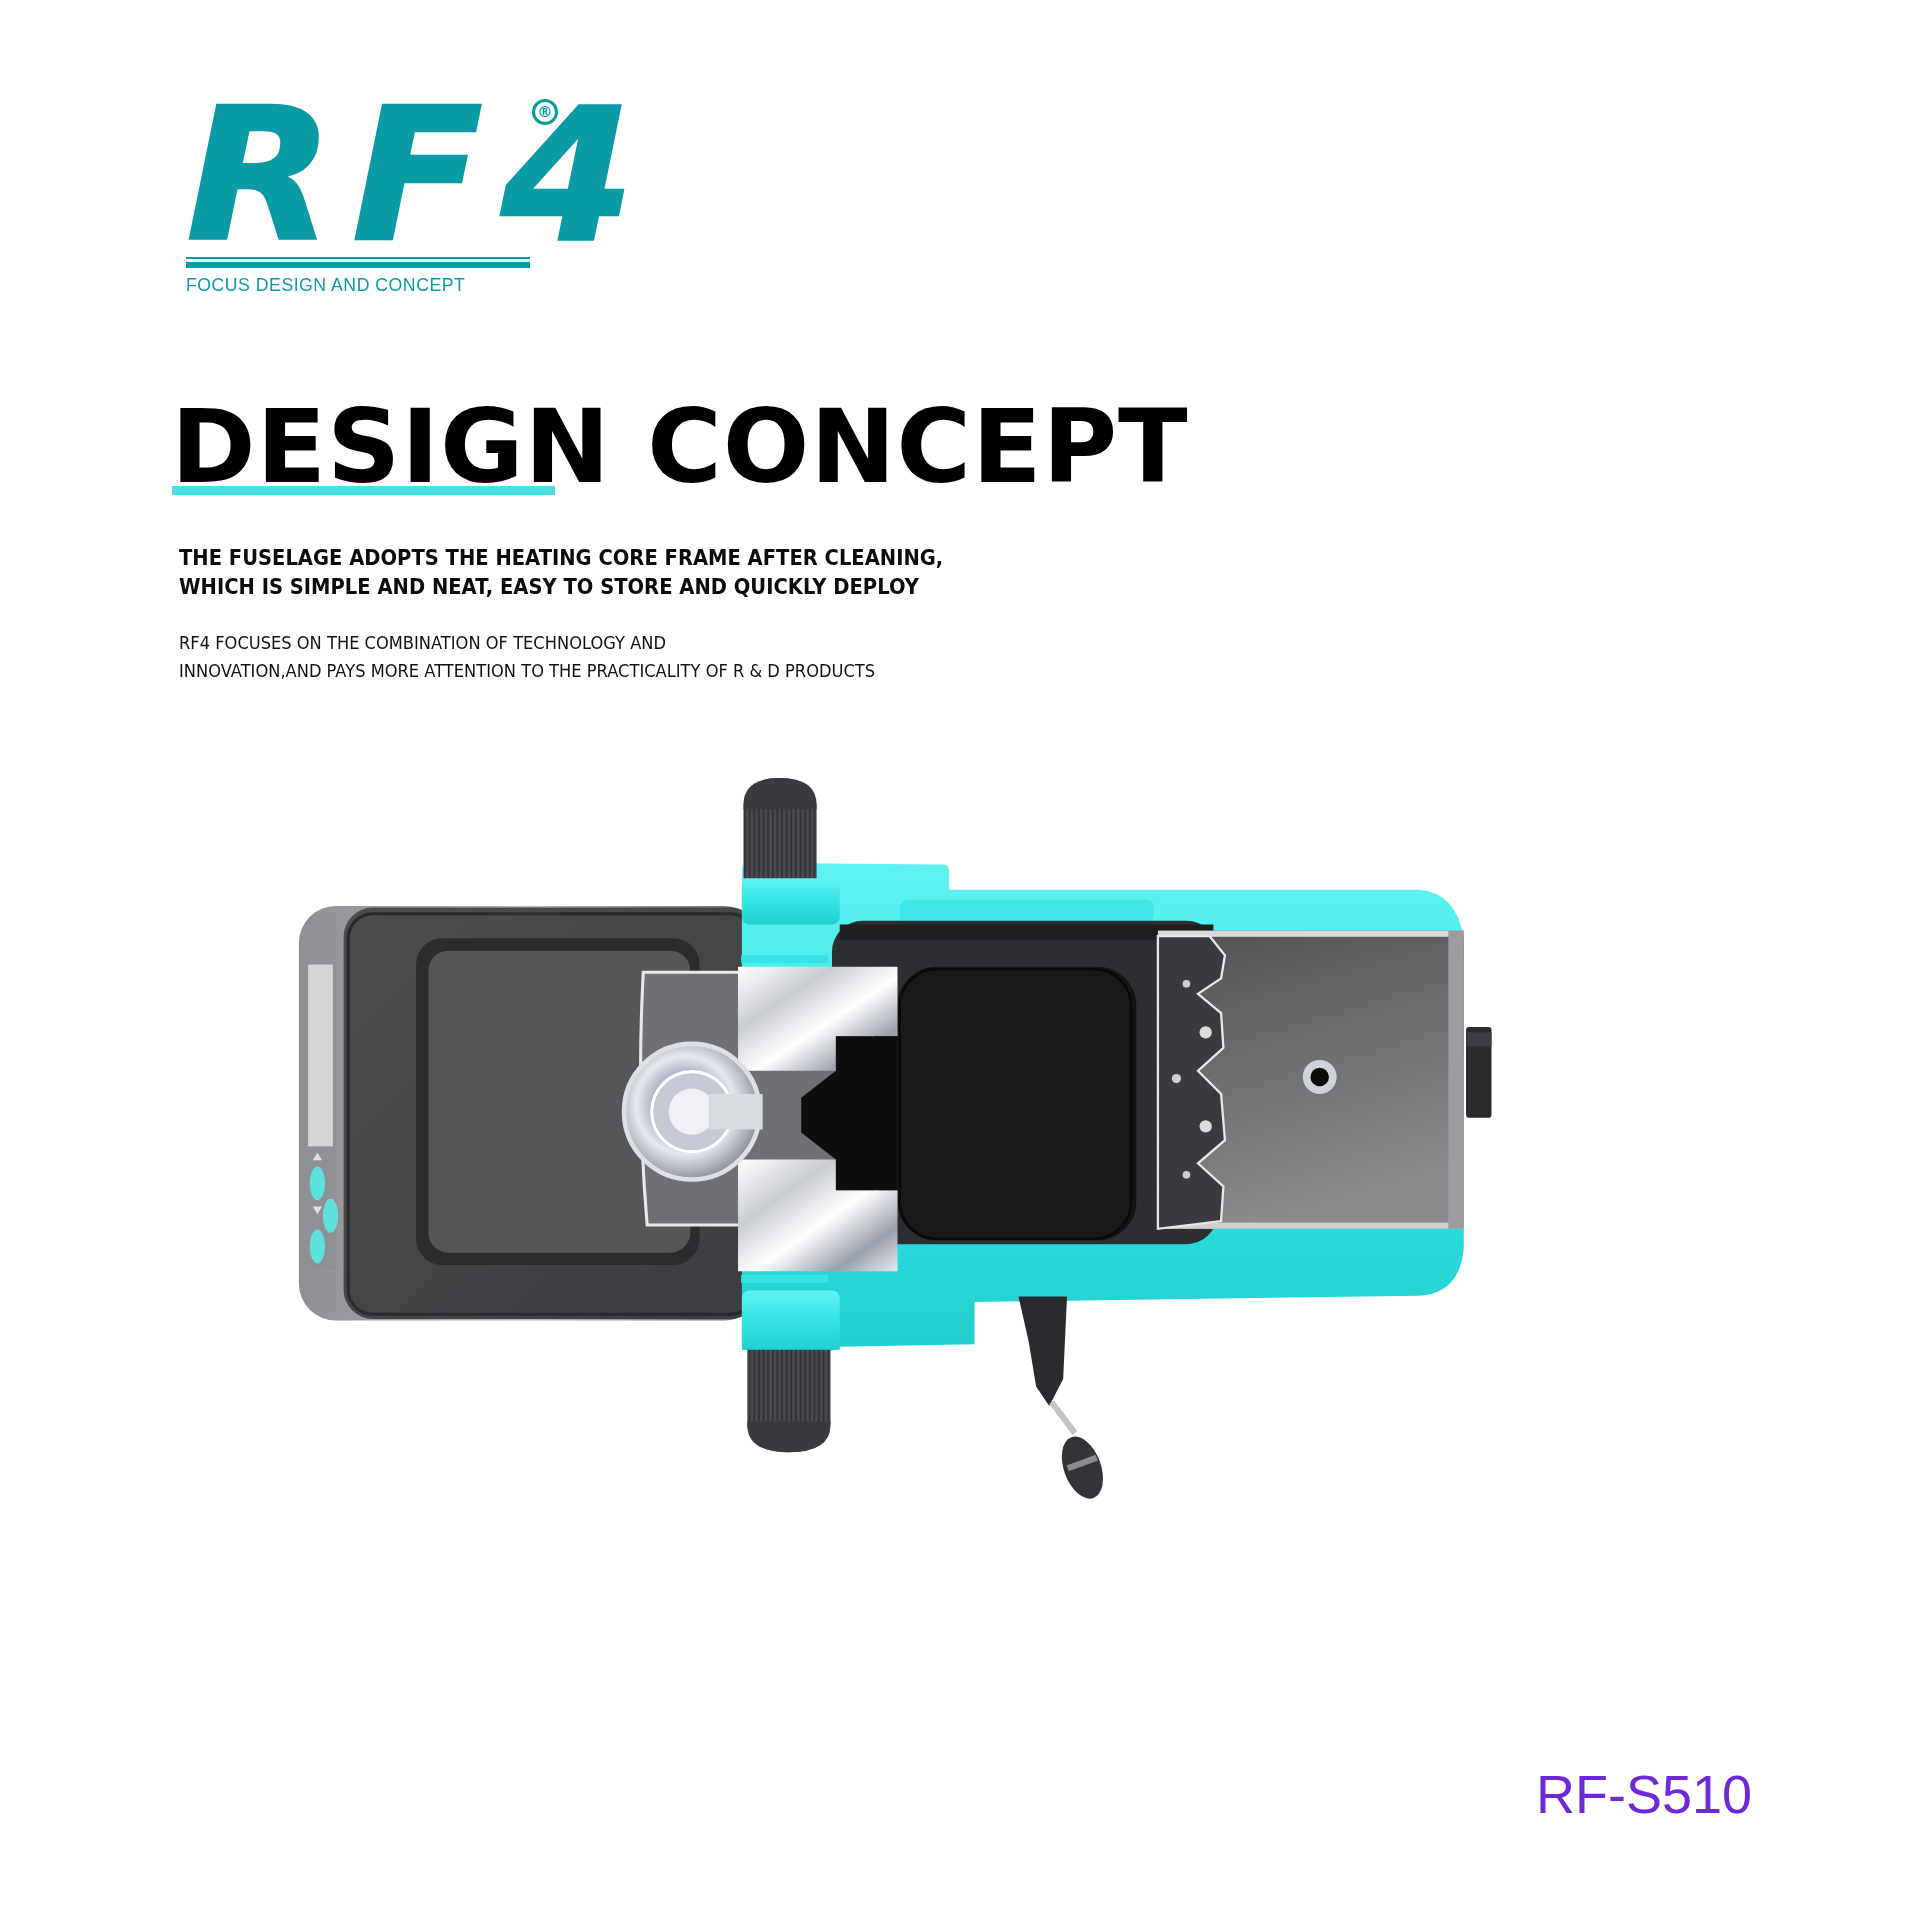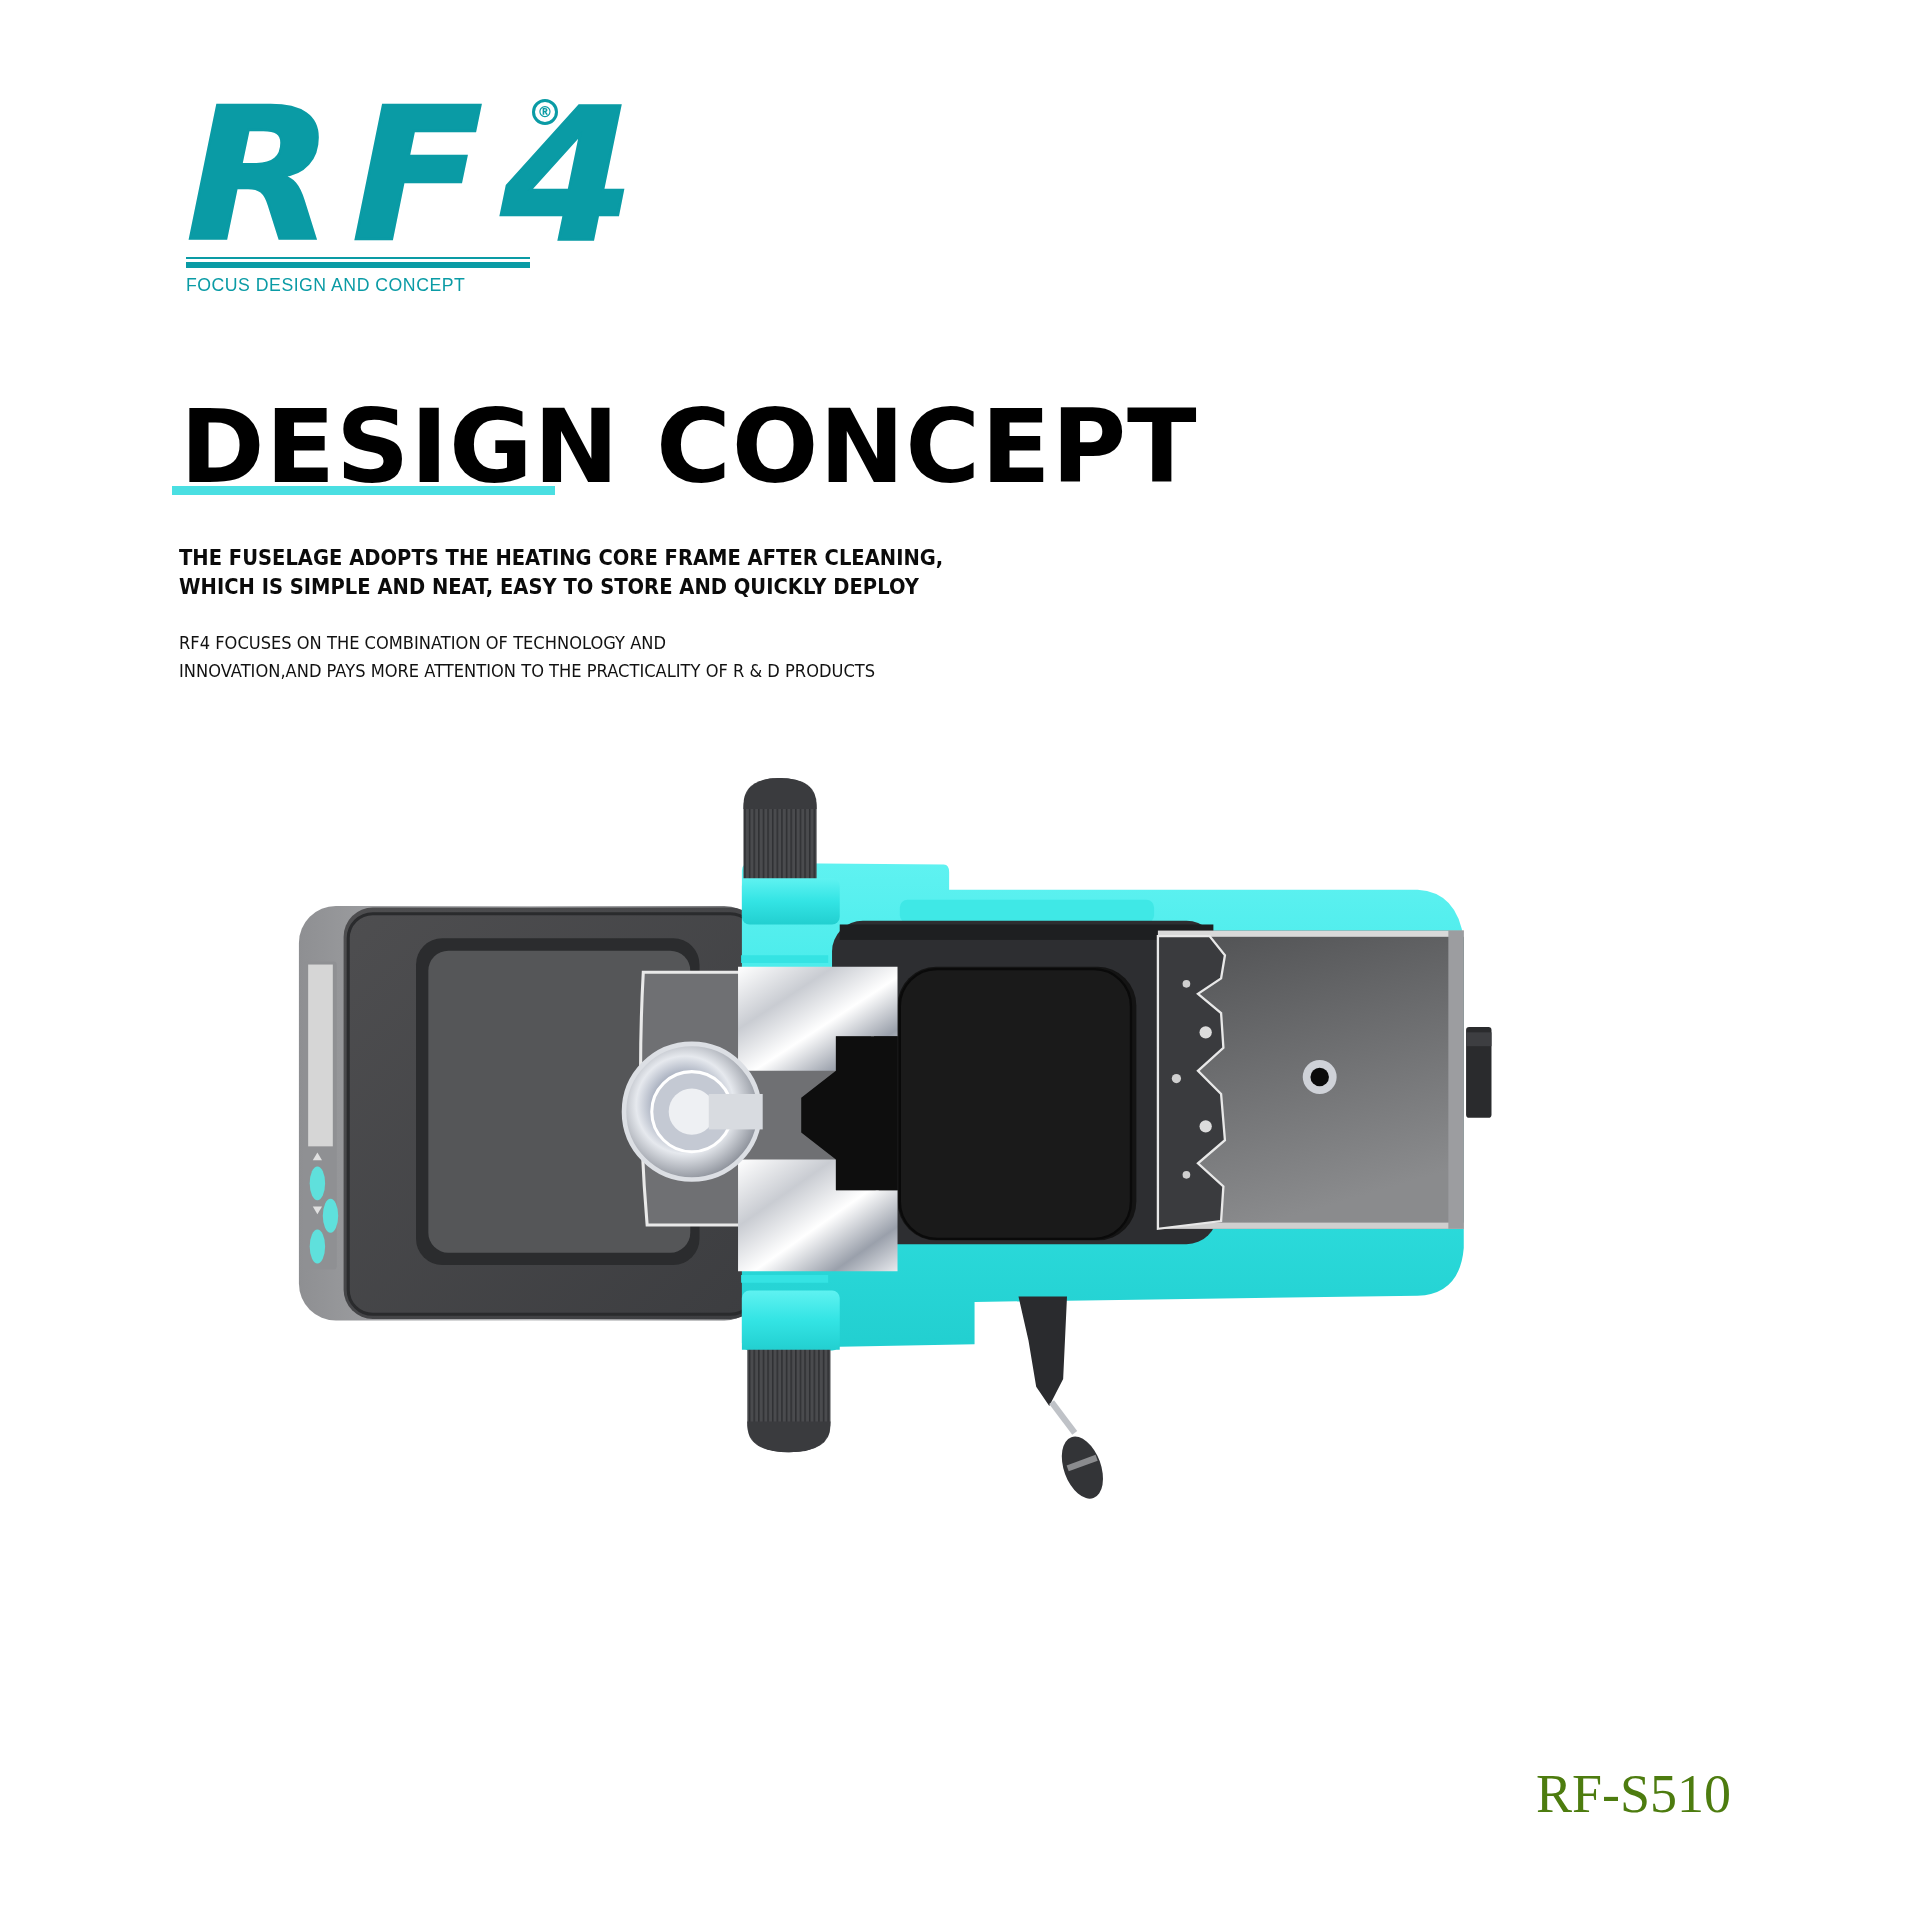--- a/index.html
+++ b/index.html
@@ -5,27 +5,27 @@
   html, body { margin: 0; padding: 0; background: #ffffff; }
   body { width: 1926px; height: 1926px; position: relative; overflow: hidden; font-family: "Liberation Sans", sans-serif; }
   .abs { position: absolute; }
   .logo-letters { left: 186px; top: 99px; font-family: "DejaVu Sans", sans-serif; font-weight: bold; font-style: italic; font-size: 183px; line-height: 154px; letter-spacing: 17px; color: #0a9ba5; -webkit-text-stroke: 2.3px #0a9ba5; text-shadow: 0 0 0 #fff; transform: scaleX(1.05); transform-origin: left top; }
   .logo-reg { left: 532px; top: 99px; width: 26px; height: 26px; border: 3.1px solid #0a9ba5; border-radius: 50%; box-sizing: border-box; color: #0a9ba5; font-family: "DejaVu Sans", sans-serif; font-weight: bold; font-size: 15.4px; line-height: 20px; text-align: center; }
   .logo-line-thin { left: 186px; top: 257px; width: 344px; height: 2.3px; background: #0a9ba5; }
   .logo-line-thick { left: 186px; top: 262px; width: 344px; height: 6.2px; background: #0a9ba5; }
   .logo-tagline { left: 186px; top: 274px; width: 344px; font-family: Liberation Sans, sans-serif; font-size: 17.7px; line-height: 23px; color: #0a9ba5; letter-spacing: 0.5px; white-space: nowrap; }
 
   
-  .title { left: 171px; top: 389px; font-family: "DejaVu Sans", sans-serif; font-weight: bold; font-size: 102px; line-height: 116px; color: #000; white-space: nowrap; letter-spacing: 0.8px; transform: scaleX(1.0); transform-origin: left top; margin-left: 9px; }
+  .title { left: 171px; top: 389px; font-family: "DejaVu Sans", sans-serif; font-weight: bold; font-size: 102px; line-height: 116px; color: #000; white-space: nowrap; letter-spacing: 0.8px; transform: scaleX(1.0); transform-origin: left top; }
   .title-underline { left: 172px; top: 486px; width: 383px; height: 9.2px; background: #4adfe2; }
 
   .subhead { left: 179px; top: 544px; font-family: "DejaVu Sans", sans-serif; font-weight: bold; font-size: 21px; line-height: 29px; color: #0b0b0b; white-space: nowrap; transform: scaleX(0.93); transform-origin: left top; }
   .body-text { left: 179px; top: 629px; font-family: "DejaVu Sans", sans-serif; font-size: 18.5px; line-height: 28px; color: #111; white-space: nowrap; transform: scaleX(0.88); transform-origin: left top; }
 
-  .model { left: 1536px; top: 1763px; font-family: Liberation Serif, serif; font-size: 54px; line-height: 62px; color: #4d7c0f; white-space: nowrap; }
+  .model { left: 1536px; top: 1763px; font-family: Liberation Sans, sans-serif; font-size: 54px; line-height: 62px; color: #6d28d9; white-space: nowrap; }
 
   
   .product { left: 0; top: 0; width: 1926px; height: 1926px; }
 </style>
 </head>
 <body>
 
 <div class="abs logo-letters">RF4</div>
 <div class="abs logo-reg">®</div>
 <div class="abs logo-line-thin"></div>

